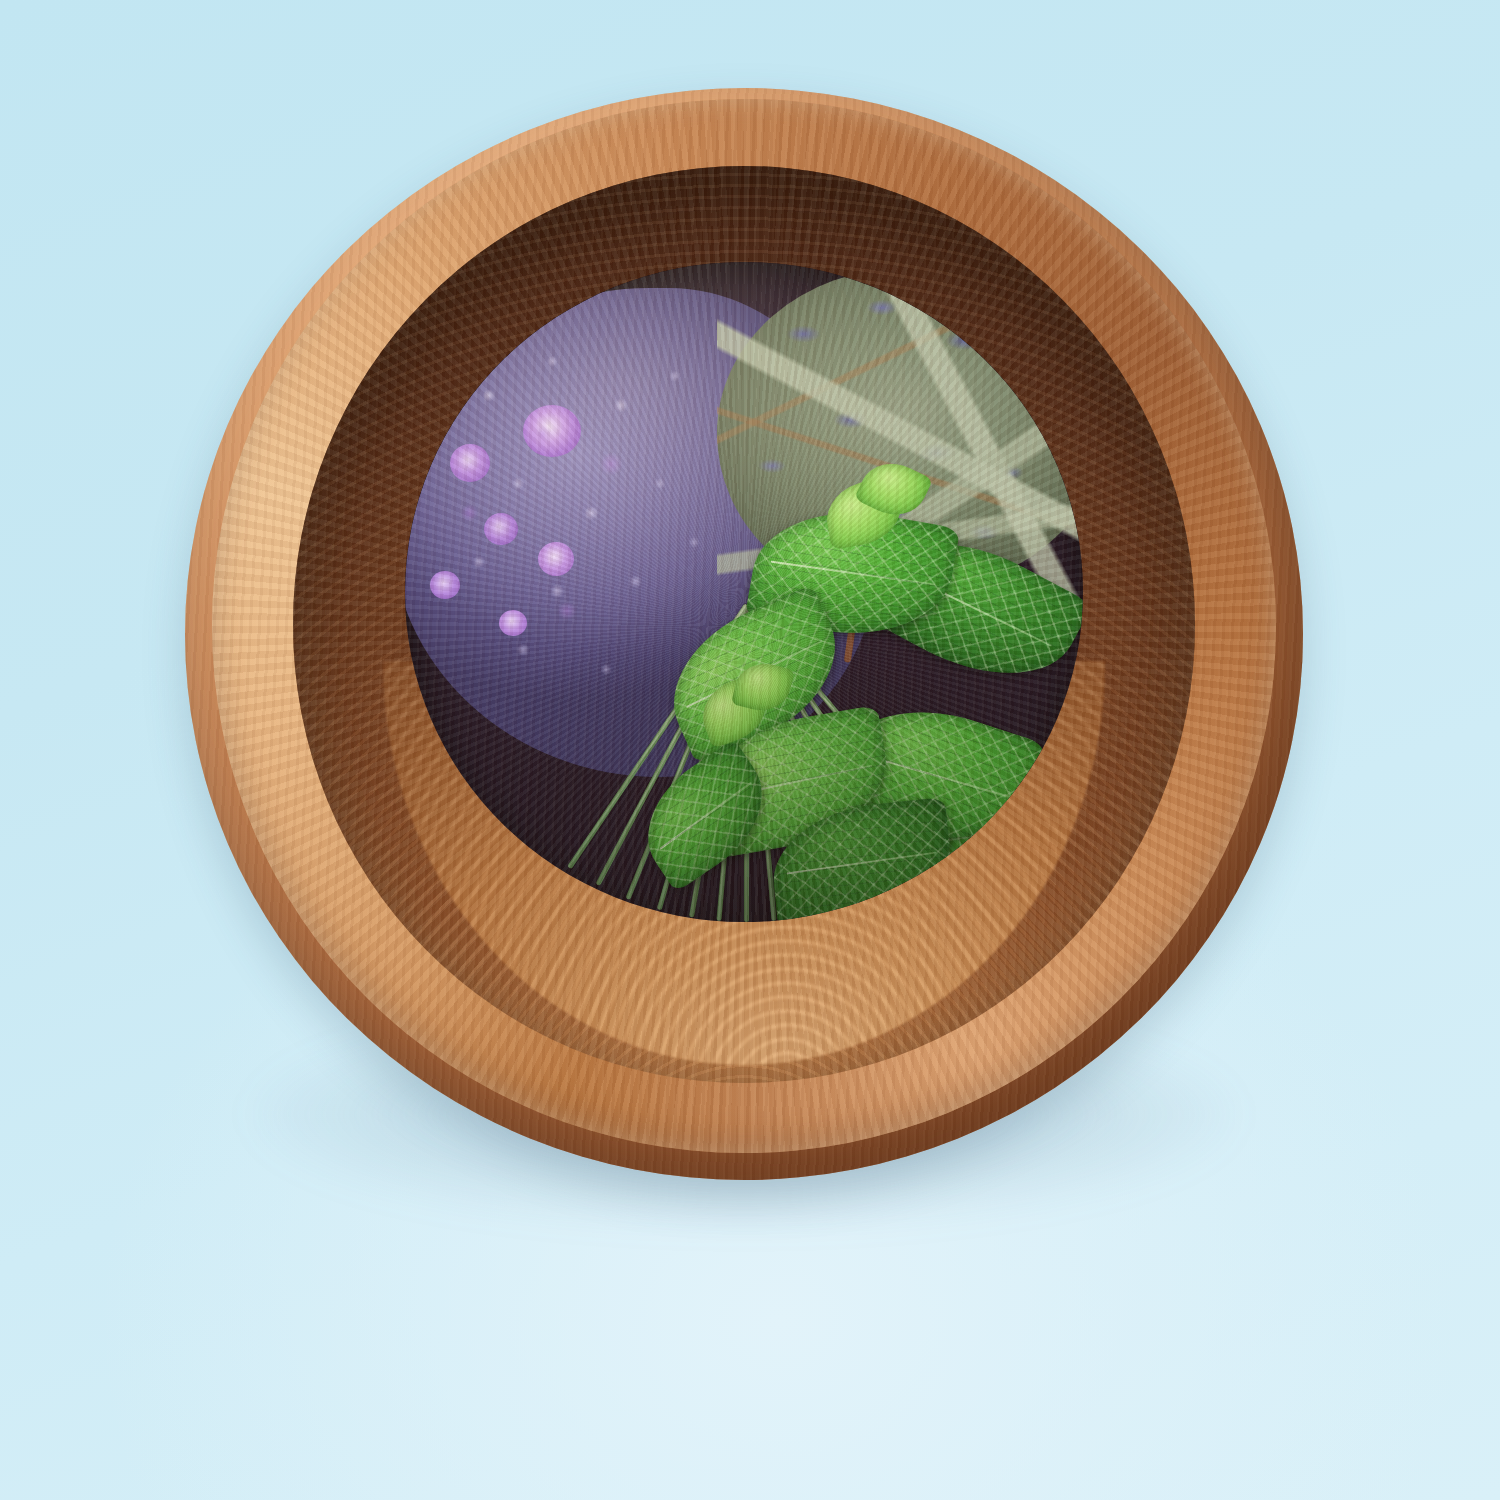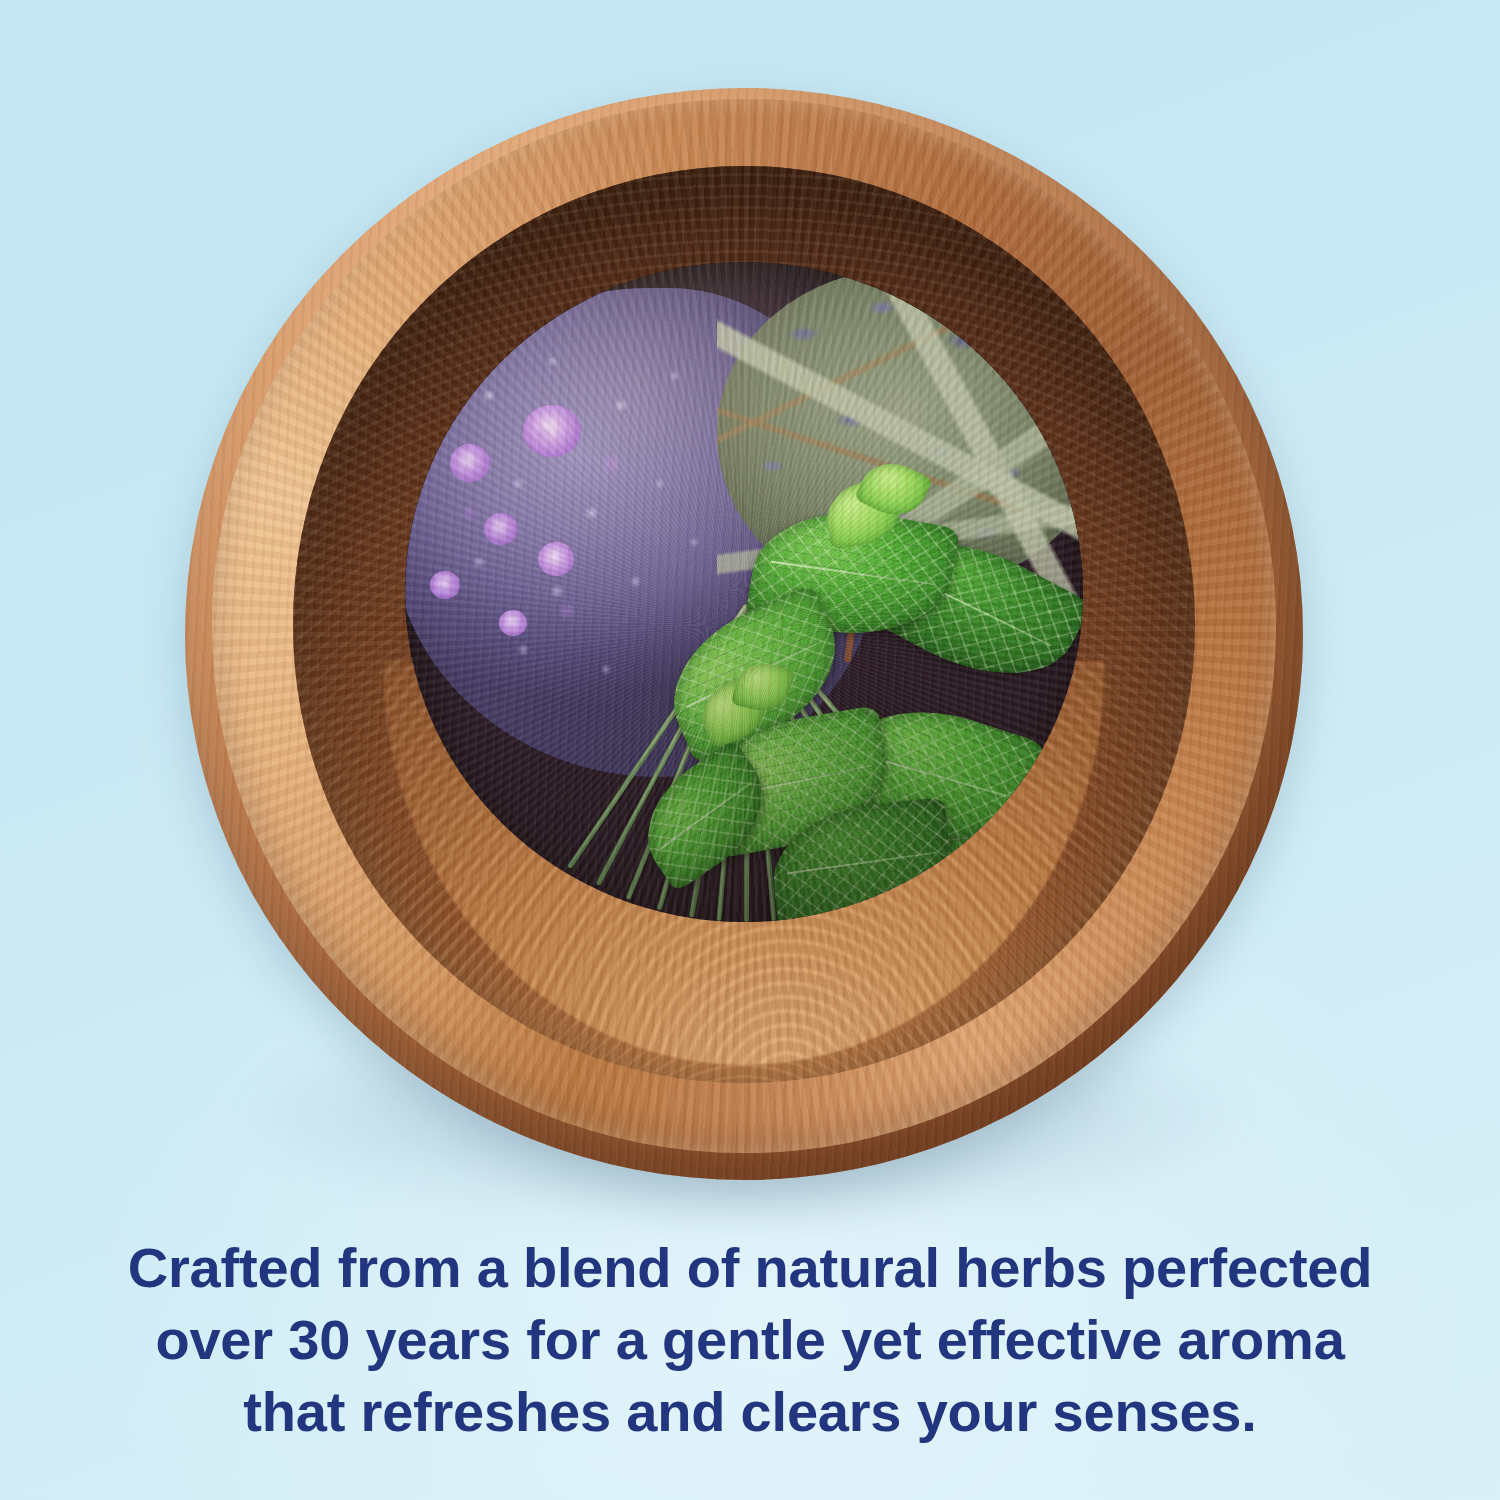--- a/index.html
+++ b/index.html
@@ -392,19 +392,14 @@
 
               <div class="contents-light"></div>
             </div>
           </div>
 
         </div>
       </div>
     </div>
   </div>
 
-  <div id="caption">
-    <span class="line">Crafted from a blend of natural herbs perfected</span>
-    <span class="line">over 30 years for a gentle yet effective aroma</span>
-    <span class="line">that refreshes and clears your senses.</span>
-  </div>
 
 </div>
 
 </body></html>

